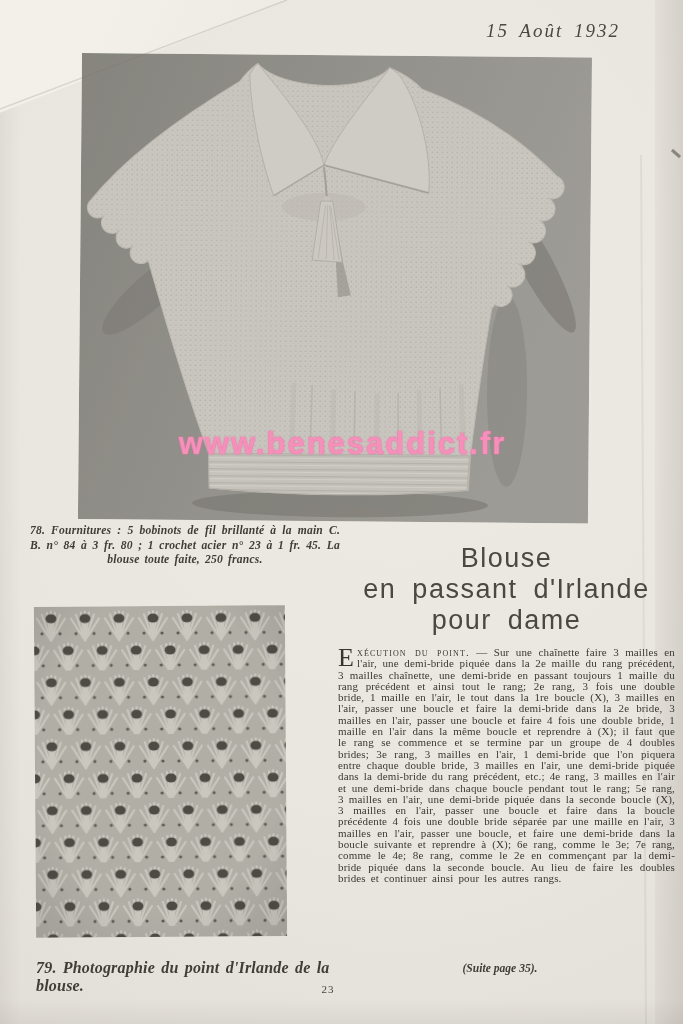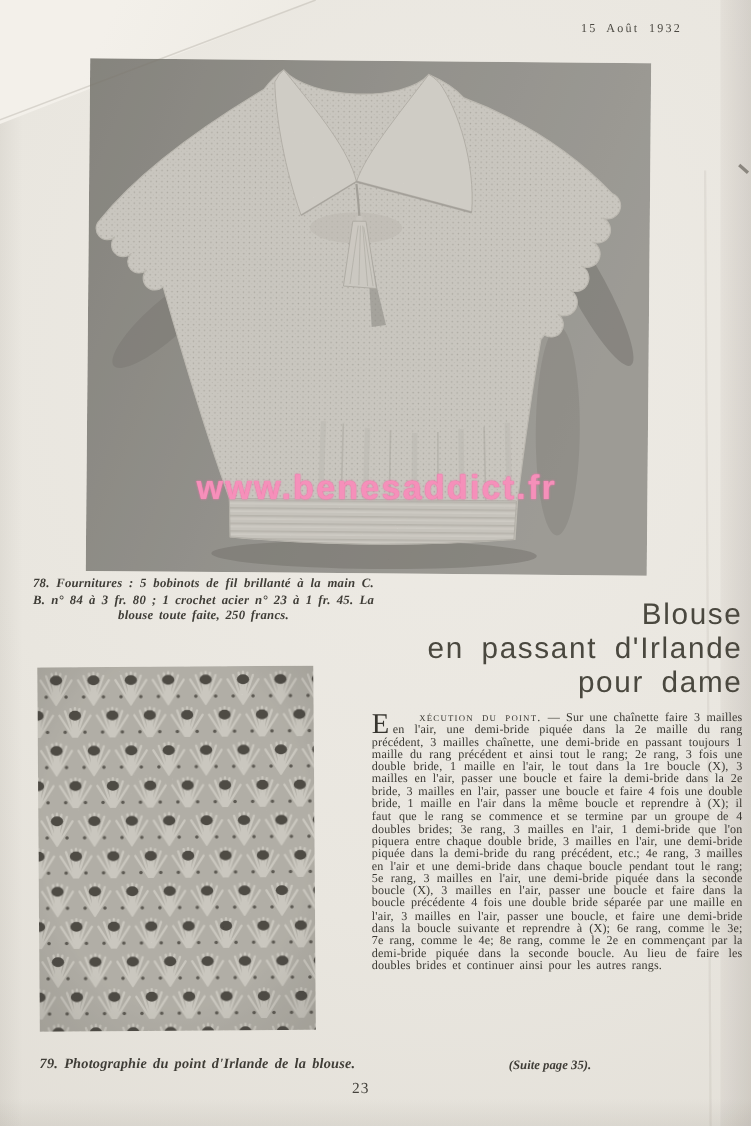--- a/index.html
+++ b/index.html
@@ -15,21 +15,21 @@
   
   .corner-fold{
     position:absolute;left:0;top:0;width:300px;height:120px;
     clip-path:polygon(0 0, 96% 0, 0 94%);
     background:linear-gradient(115deg, #f3f0ea 30%, #ece9e2 100%);
   }
   .creases{position:absolute;inset:0;pointer-events:none;}
 
   .issue-date{
     position:absolute;left:420px;top:20px;width:200px;text-align:right;
-    font-size:11px;letter-spacing:2px;word-spacing:4px;color:#4a4841;
+    font-style:italic;font-size:19px;letter-spacing:2px;word-spacing:4px;color:#4a4841;
   }
 
   .blouse-photo{
     position:absolute;left:82px;top:53px;width:510px;height:466px;
     transform:rotate(.5deg);transform-origin:top left;
   }
   .blouse-photo svg{display:block;width:100%;height:100%;}
 
   .watermark{
     position:absolute;left:165px;top:426px;width:355px;text-align:center;
@@ -40,56 +40,56 @@
   }
 
   .caption-78{
     position:absolute;left:30px;top:524px;width:310px;
     font-style:italic;font-weight:600;font-size:11.6px;line-height:14.6px;
     text-align:justify;text-align-last:center;color:#3f3d37;
     letter-spacing:.2px;word-spacing:2px;
   }
 
   .article-title{
-    position:absolute;left:338px;top:543px;width:337px;text-align:right;
+    position:absolute;left:338px;top:543px;width:337px;text-align:center;
     font-family:"Liberation Sans", sans-serif;font-weight:300;
     font-size:27px;line-height:31px;letter-spacing:1.5px;word-spacing:7px;color:#4a483f;
   }
 
   .stitch-photo{
     position:absolute;left:35px;top:606px;width:251px;height:331px;
     transform:rotate(-.4deg);
   }
   .stitch-photo svg{display:block;width:100%;height:100%;}
 
   .caption-79{
     position:absolute;left:36px;top:959px;width:300px;
-    font-style:italic;font-weight:600;font-size:13px;color:#3f3d37;
+    font-style:italic;font-weight:600;font-size:16px;color:#3f3d37;
     letter-spacing:.2px;word-spacing:2px;
   }
 
   .article{
     position:absolute;left:338px;top:647px;width:337px;height:315px;overflow:hidden;
     font-size:11px;line-height:11.3px;text-align:justify;
     letter-spacing:.15px;word-spacing:2.1px;color:#3a3832;
   }
   .article p{margin:0;}
   .dropcap{
     float:left;font-size:26px;line-height:21px;padding-right:3px;color:#37352f;
   }
   .smallcaps{
-    font-variant:small-caps;letter-spacing:1.1px;word-spacing:3px;margin-left:24px;
+    font-variant:small-caps;letter-spacing:1.1px;word-spacing:3px;
   }
   .continuation{
     position:absolute;left:380px;top:962px;width:240px;padding-right:10px;
     text-align:center;font-style:italic;font-weight:600;font-size:11.6px;color:#3f3d37;
   }
   .page-number{
     position:absolute;left:303px;top:983px;width:50px;text-align:center;
-    font-size:14px;letter-spacing:1px;color:#45433d;
+    font-size:11px;letter-spacing:1px;color:#45433d;
   }
 </style>
 </head>
 <body>
 
 <div class="page">
 
   <div class="corner-fold"></div>
 
   <div class="issue-date">15 Août 1932</div>

